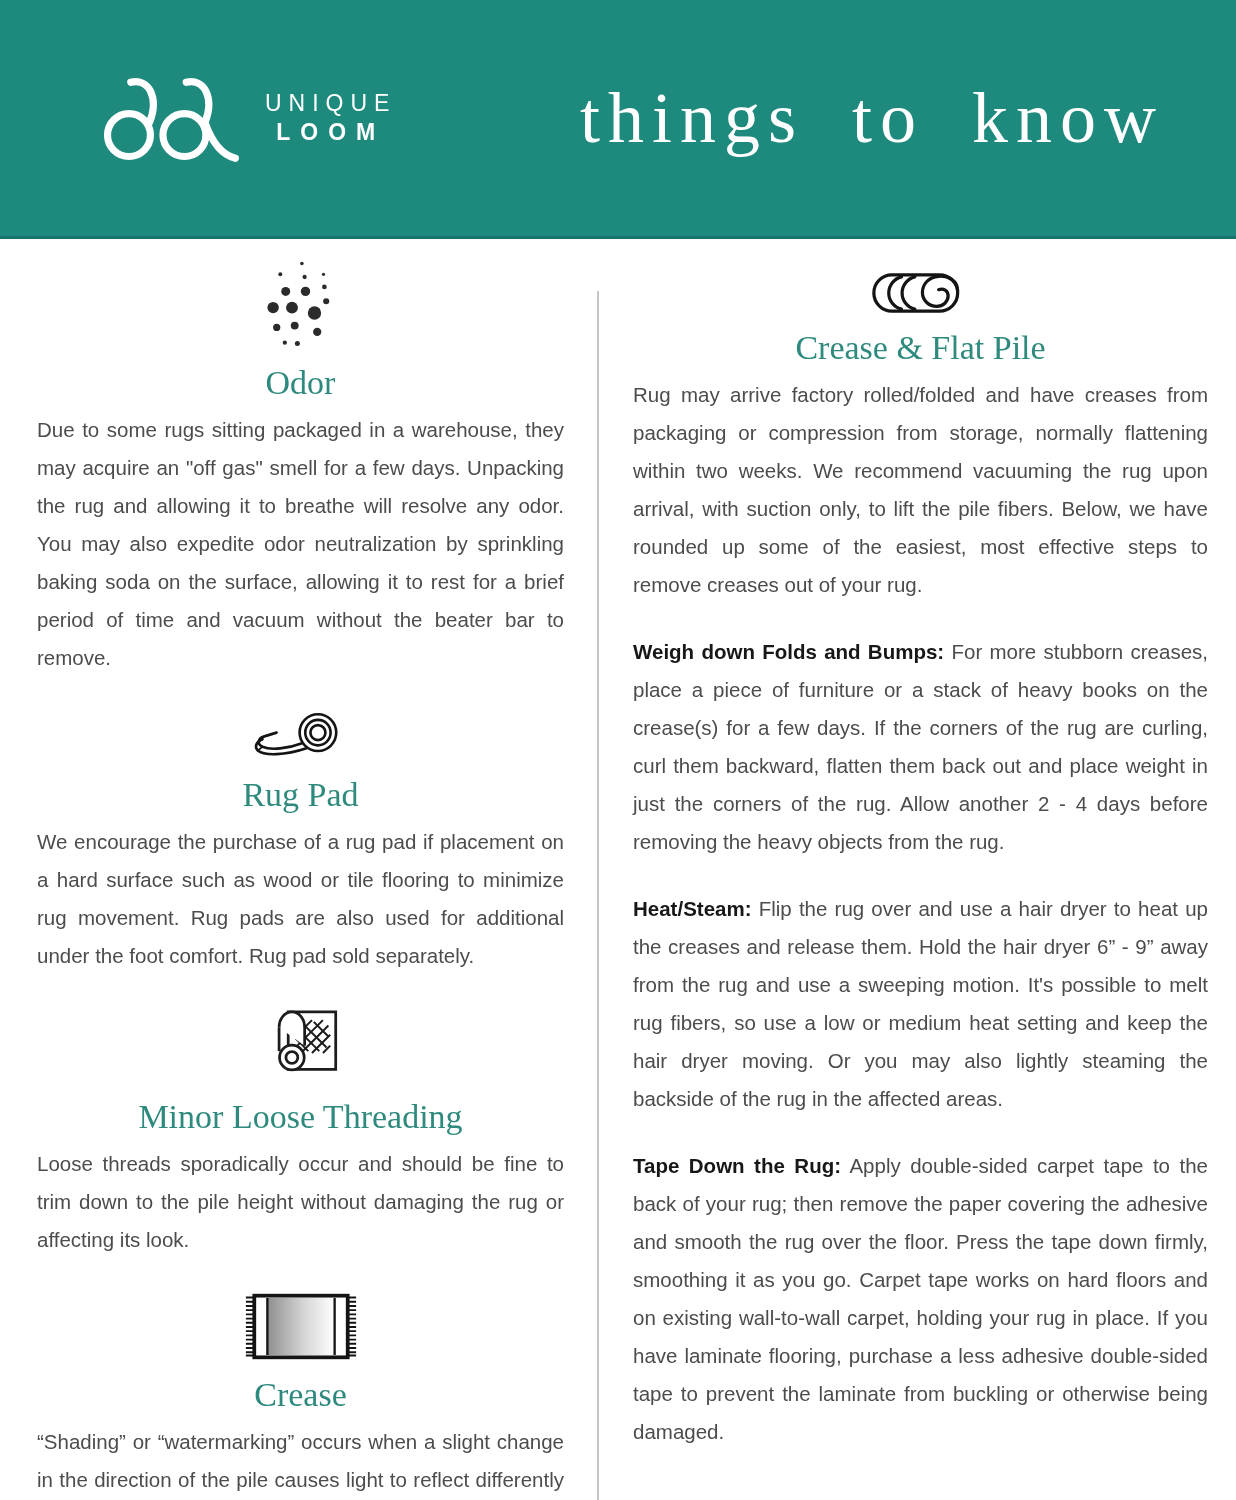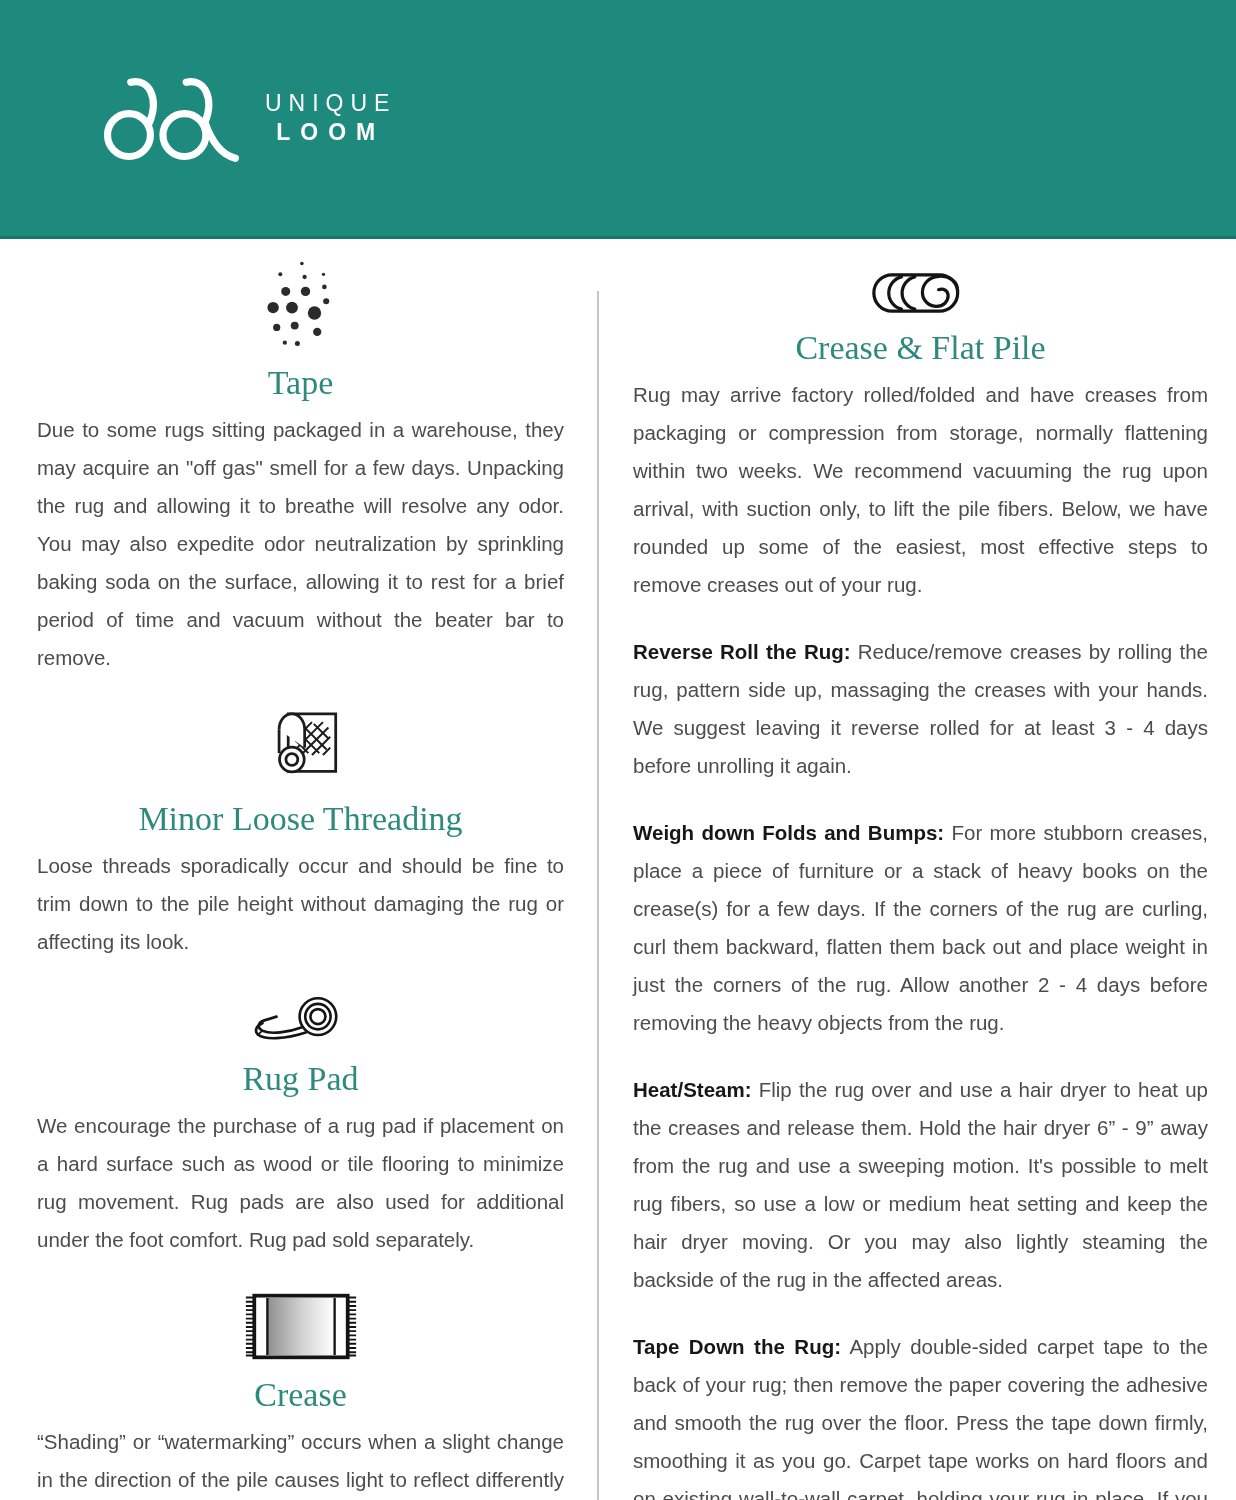--- a/index.html
+++ b/index.html
@@ -75,20 +75,21 @@
       <circle cx="100" cy="76" r="24"></circle>
       <path d="M61 62 C72 34 60 12 40 17"></path>
       <path d="M123 62 C134 34 122 12 102 17"></path>
       <path d="M123 62 C130 82 141 98 157 102"></path>
     </svg>
     <div class="brand-word">
       <div class="line1">UNIQUE</div>
       <div class="line2">LOOM</div>
     </div>
   </div>
+  <div class="header-title">things to know</div>
 </div>
 
 <div class="main">
 
   <div class="col col-left">
 
     <div class="section">
       <div class="icon-box" style="height:94px">
         <svg viewBox="0 0 80 100" width="72" height="92" fill="#2b2b2b">
           <circle cx="41" cy="5" r="2"></circle>
@@ -102,53 +103,53 @@
             <circle cx="30" cy="54" r="6.6"></circle>
             <circle cx="68" cy="47" r="3.4"></circle>
           <circle cx="55" cy="60" r="7.4"></circle>
           <circle cx="13" cy="76" r="4"></circle>
             <circle cx="33" cy="74" r="4.4"></circle>
             <circle cx="58" cy="81" r="4.6"></circle>
           <circle cx="22" cy="93" r="2.4"></circle>
             <circle cx="36" cy="94" r="2.8"></circle>
         </svg>
       </div>
-      <h2>Tape</h2>
+      <h2>Odor</h2>
       <p class="body">Due to some rugs sitting packaged in a warehouse, they may acquire an "off gas" smell for a few days. Unpacking the rug and allowing it to breathe will resolve any odor. You may also expedite odor neutralization by sprinkling baking soda on the surface, allowing it to rest for a brief period of time and vacuum without the beater bar to remove.</p>
+    </div>
+
+    <div class="section mt-rugpad">
+      <div class="icon-box" style="height:58px">
+        <svg viewBox="0 0 100 58" width="94" height="55" fill="none" stroke="#141414" stroke-width="2.8" stroke-linecap="round">
+          <path d="M52 38 C36 44 18 46 9 42 C3 39 4 33 11 31 L24 27"></path>
+          <path d="M55 44 C34 51 11 52 4 46 C0 42 3 36 9 34"></path>
+          <path d="M9 42 C6 44 5 46 4 46" stroke-width="2"></path>
+          <circle cx="68" cy="27" r="19.5" fill="#ffffff"></circle>
+          <circle cx="68" cy="27" r="13.5"></circle>
+          <circle cx="68" cy="27" r="8"></circle>
+        </svg>
+      </div>
+      <h2>Rug Pad</h2>
+      <p class="body">We encourage the purchase of a rug pad if placement on a hard surface such as wood or tile flooring to minimize rug movement. Rug pads are also used for additional under the foot comfort. Rug pad sold separately.</p>
     </div>
 
     <div class="section mt-threading">
       <div class="icon-box" style="height:88px">
         <svg viewBox="0 0 92 92" width="84" height="84" fill="none" stroke="#1c1c1c" stroke-width="3">
           <rect x="32" y="13" width="52" height="63" fill="#ffffff"></rect>
           <path stroke-width="2.2" d="M42 38 L58 22 M42 50 L70 22 M46 58 L76 28 M58 58 L78 38 M70 58 L78 50"></path>
           <path stroke-width="2.2" d="M46 24 L74 52 M40 30 L66 56 M60 24 L76 40 M40 42 L54 56"></path>
           <path d="M22 30 A14 17 0 0 1 50 30 L50 50" fill="#ffffff"></path>
           <path d="M22 30 L22 56"></path>
           <circle cx="36" cy="63" r="13.5" fill="#ffffff"></circle>
           <circle cx="36" cy="63" r="6.5"></circle>
         </svg>
       </div>
       <h2>Minor Loose Threading</h2>
       <p class="body">Loose threads sporadically occur and should be fine to trim down to the pile height without damaging the rug or affecting its look.</p>
-    </div>
-
-    <div class="section mt-rugpad">
-      <div class="icon-box" style="height:58px">
-        <svg viewBox="0 0 100 58" width="94" height="55" fill="none" stroke="#141414" stroke-width="2.8" stroke-linecap="round">
-          <path d="M52 38 C36 44 18 46 9 42 C3 39 4 33 11 31 L24 27"></path>
-          <path d="M55 44 C34 51 11 52 4 46 C0 42 3 36 9 34"></path>
-          <path d="M9 42 C6 44 5 46 4 46" stroke-width="2"></path>
-          <circle cx="68" cy="27" r="19.5" fill="#ffffff"></circle>
-          <circle cx="68" cy="27" r="13.5"></circle>
-          <circle cx="68" cy="27" r="8"></circle>
-        </svg>
-      </div>
-      <h2>Rug Pad</h2>
-      <p class="body">We encourage the purchase of a rug pad if placement on a hard surface such as wood or tile flooring to minimize rug movement. Rug pads are also used for additional under the foot comfort. Rug pad sold separately.</p>
     </div>
 
     <div class="section mt-shading">
       <div class="icon-box" style="height:72px">
         <svg viewBox="0 0 122 76" width="114" height="71">
           <defs>
             <linearGradient id="shadeGrad" x1="0" y1="0" x2="1" y2="0">
               <stop offset="0" stop-color="#8f8f8f"></stop>
               <stop offset="0.55" stop-color="#d6d6d6"></stop>
               <stop offset="1" stop-color="#ffffff"></stop>
@@ -177,21 +178,20 @@
         <svg viewBox="0 0 105 46" width="100" height="44" fill="none" stroke="#141414" stroke-width="3.4" stroke-linecap="round">
           <rect x="3" y="4" width="88" height="38" rx="19" fill="#ffffff"></rect>
           <path d="M32 6 A17.5 17.5 0 0 0 32 40"></path>
           <path d="M46 6 A17.5 17.5 0 0 0 46 40"></path>
           <path d="M91 21 C91 10 81 4.5 71 5.5 C60 6.5 54 14 54 22.5 C54 31 61 37 69 37 C76 37 81 32 81 26 C81 20.5 76 17.5 71 19.5"></path>
         </svg>
       </div>
       <h2>Crease &amp; Flat Pile</h2>
       <p class="body">Rug may arrive factory rolled/folded and have creases from packaging or compression from storage, normally flattening within two weeks. We recommend vacuuming the rug upon arrival, with suction only, to lift the pile fibers. Below, we have rounded up some of the easiest, most effective steps to remove creases out of your rug.</p>
 
-      <p class="body tip"><strong>Reverse Roll the Rug:</strong> <span>Reduce/remove creases by rolling the rug, pattern side up, massaging the creases with your hands. We suggest leaving it reverse rolled for at least 3 - 4 days before unrolling it again.</span></p>
 
       <p class="body tip"><strong>Weigh down Folds and Bumps:</strong> <span>For more stubborn creases, place a piece of furniture or a stack of heavy books on the crease(s) for a few days. If the corners of the rug are curling, curl them backward, flatten them back out and place weight in just the corners of the rug. Allow another 2 - 4 days before removing the heavy objects from the rug.</span></p>
 
       <p class="body tip"><strong>Heat/Steam:</strong> <span>Flip the rug over and use a hair dryer to heat up the creases and release them. Hold the hair dryer 6” - 9” away from the rug and use a sweeping motion. It's possible to melt rug fibers, so use a low or medium heat setting and keep the hair dryer moving. Or you may also lightly steaming the backside of the rug in the affected areas.</span></p>
 
       <p class="body tip"><strong>Tape Down the Rug:</strong> <span>Apply double-sided carpet tape to the back of your rug; then remove the paper covering the adhesive and smooth the rug over the floor. Press the tape down firmly, smoothing it as you go. Carpet tape works on hard floors and on existing wall-to-wall carpet, holding your rug in place. If you have laminate flooring, purchase a less adhesive double-sided tape to prevent the laminate from buckling or otherwise being damaged.</span></p>
     </div>
 
   </div>
 </div>

